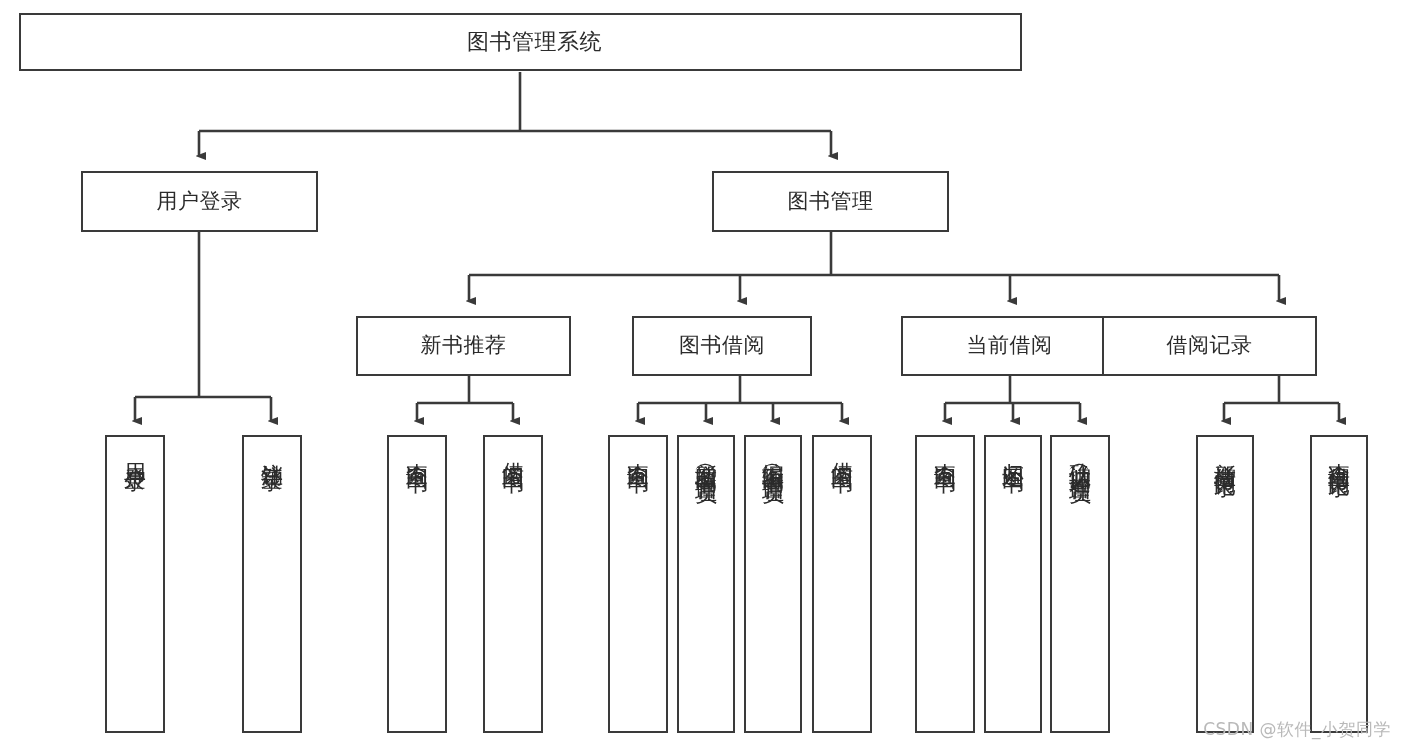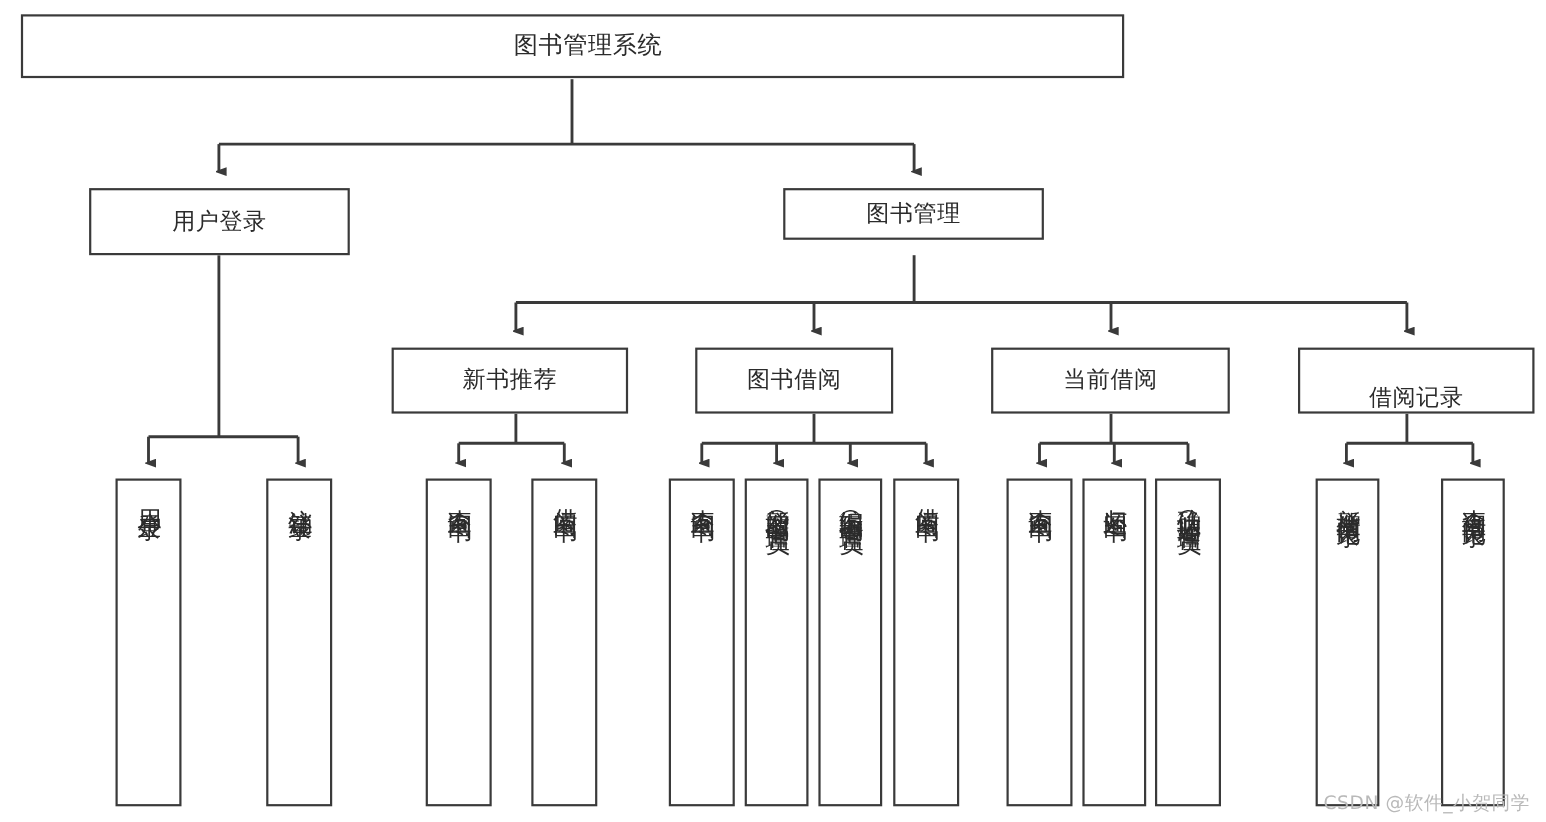--- a/index.html
+++ b/index.html
@@ -132,34 +132,34 @@
     </g>
   </svg>
 
   <div class="node h root" style="left:19px; top:13px; width:1003px; height:58px;">
     <span class="node-label">图书管理系统</span>
   </div>
 
   <div class="node h" style="left:81px; top:171px; width:237px; height:61px;">
     <span class="node-label">用户登录</span>
   </div>
-  <div class="node h" style="left:712px; top:171px; width:237px; height:47px;">
+  <div class="node h" style="left:712px; top:171px; width:237px; height:61px;">
     <span class="node-label">图书管理</span>
   </div>
 
   <div class="node h" style="left:356px; top:316px; width:215px; height:60px;">
     <span class="node-label">新书推荐</span>
   </div>
   <div class="node h" style="left:632px; top:316px; width:180px; height:60px;">
     <span class="node-label">图书借阅</span>
   </div>
   <div class="node h" style="left:901px; top:316px; width:217px; height:60px;">
     <span class="node-label">当前借阅</span>
   </div>
-  <div class="node h" style="left:1180px; top:316px; width:215px; height:60px;align-items:flex-end;">
+  <div class="node h" style="left:1102px; top:316px; width:215px; height:60px;">
     <span class="node-label">借阅记录</span>
   </div>
 
   <div class="node v" style="left:105px; top:435px; width:60px; height:298px;">
     <span class="node-label">用户登录</span>
   </div>
   <div class="node v" style="left:242px; top:435px; width:60px; height:298px;">
     <span class="node-label">注销登录</span>
   </div>
 

